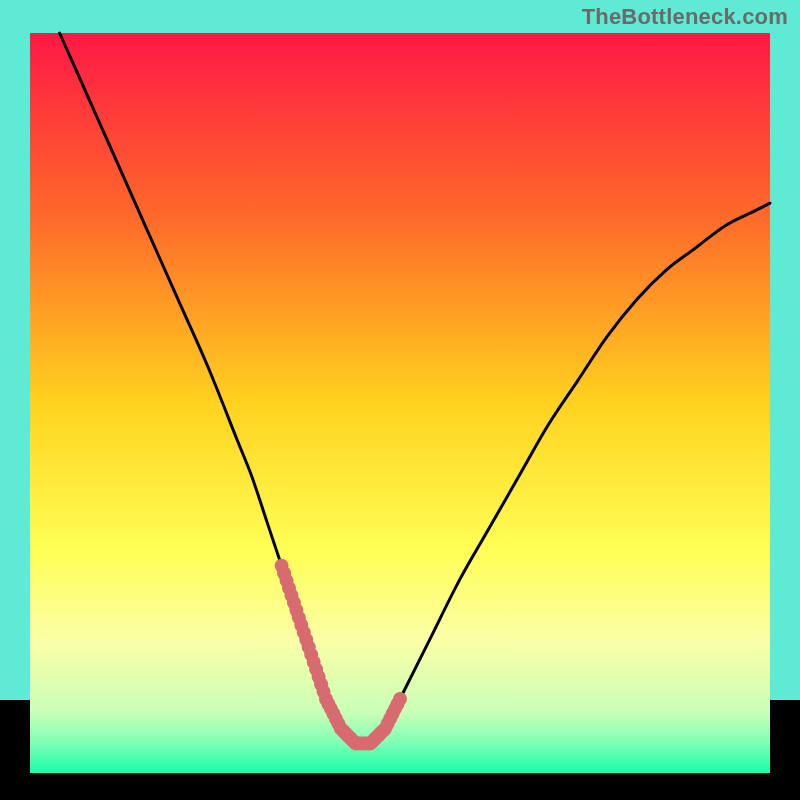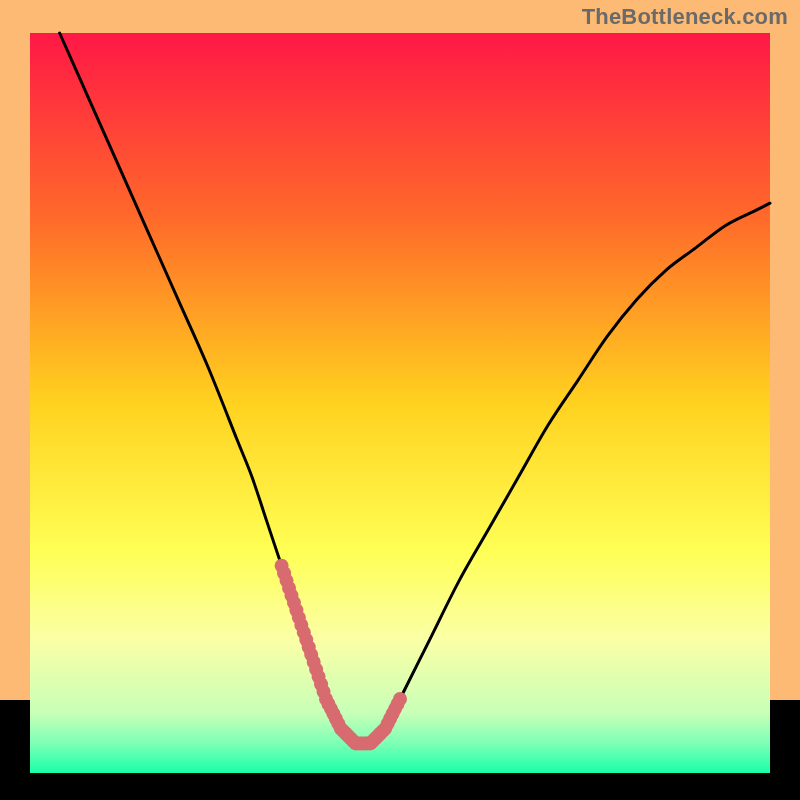--- a/index.html
+++ b/index.html
@@ -8,21 +8,21 @@
     width: 800px;
     height: 800px;
     background: #000;
     overflow: hidden;
     font-family: Arial, Helvetica, sans-serif;
   }
   .frame {
     position: relative;
     width: 800px;
     height: 700px;
-    background: #fdba74;
+    background: #5eead4;
   }
   .watermark {
     position: absolute;
     top: 4px;
     right: 12px;
     color: #6a6a6a;
     font-size: 22px;
     font-weight: 600;
     letter-spacing: 0.2px;
     user-select: none;

